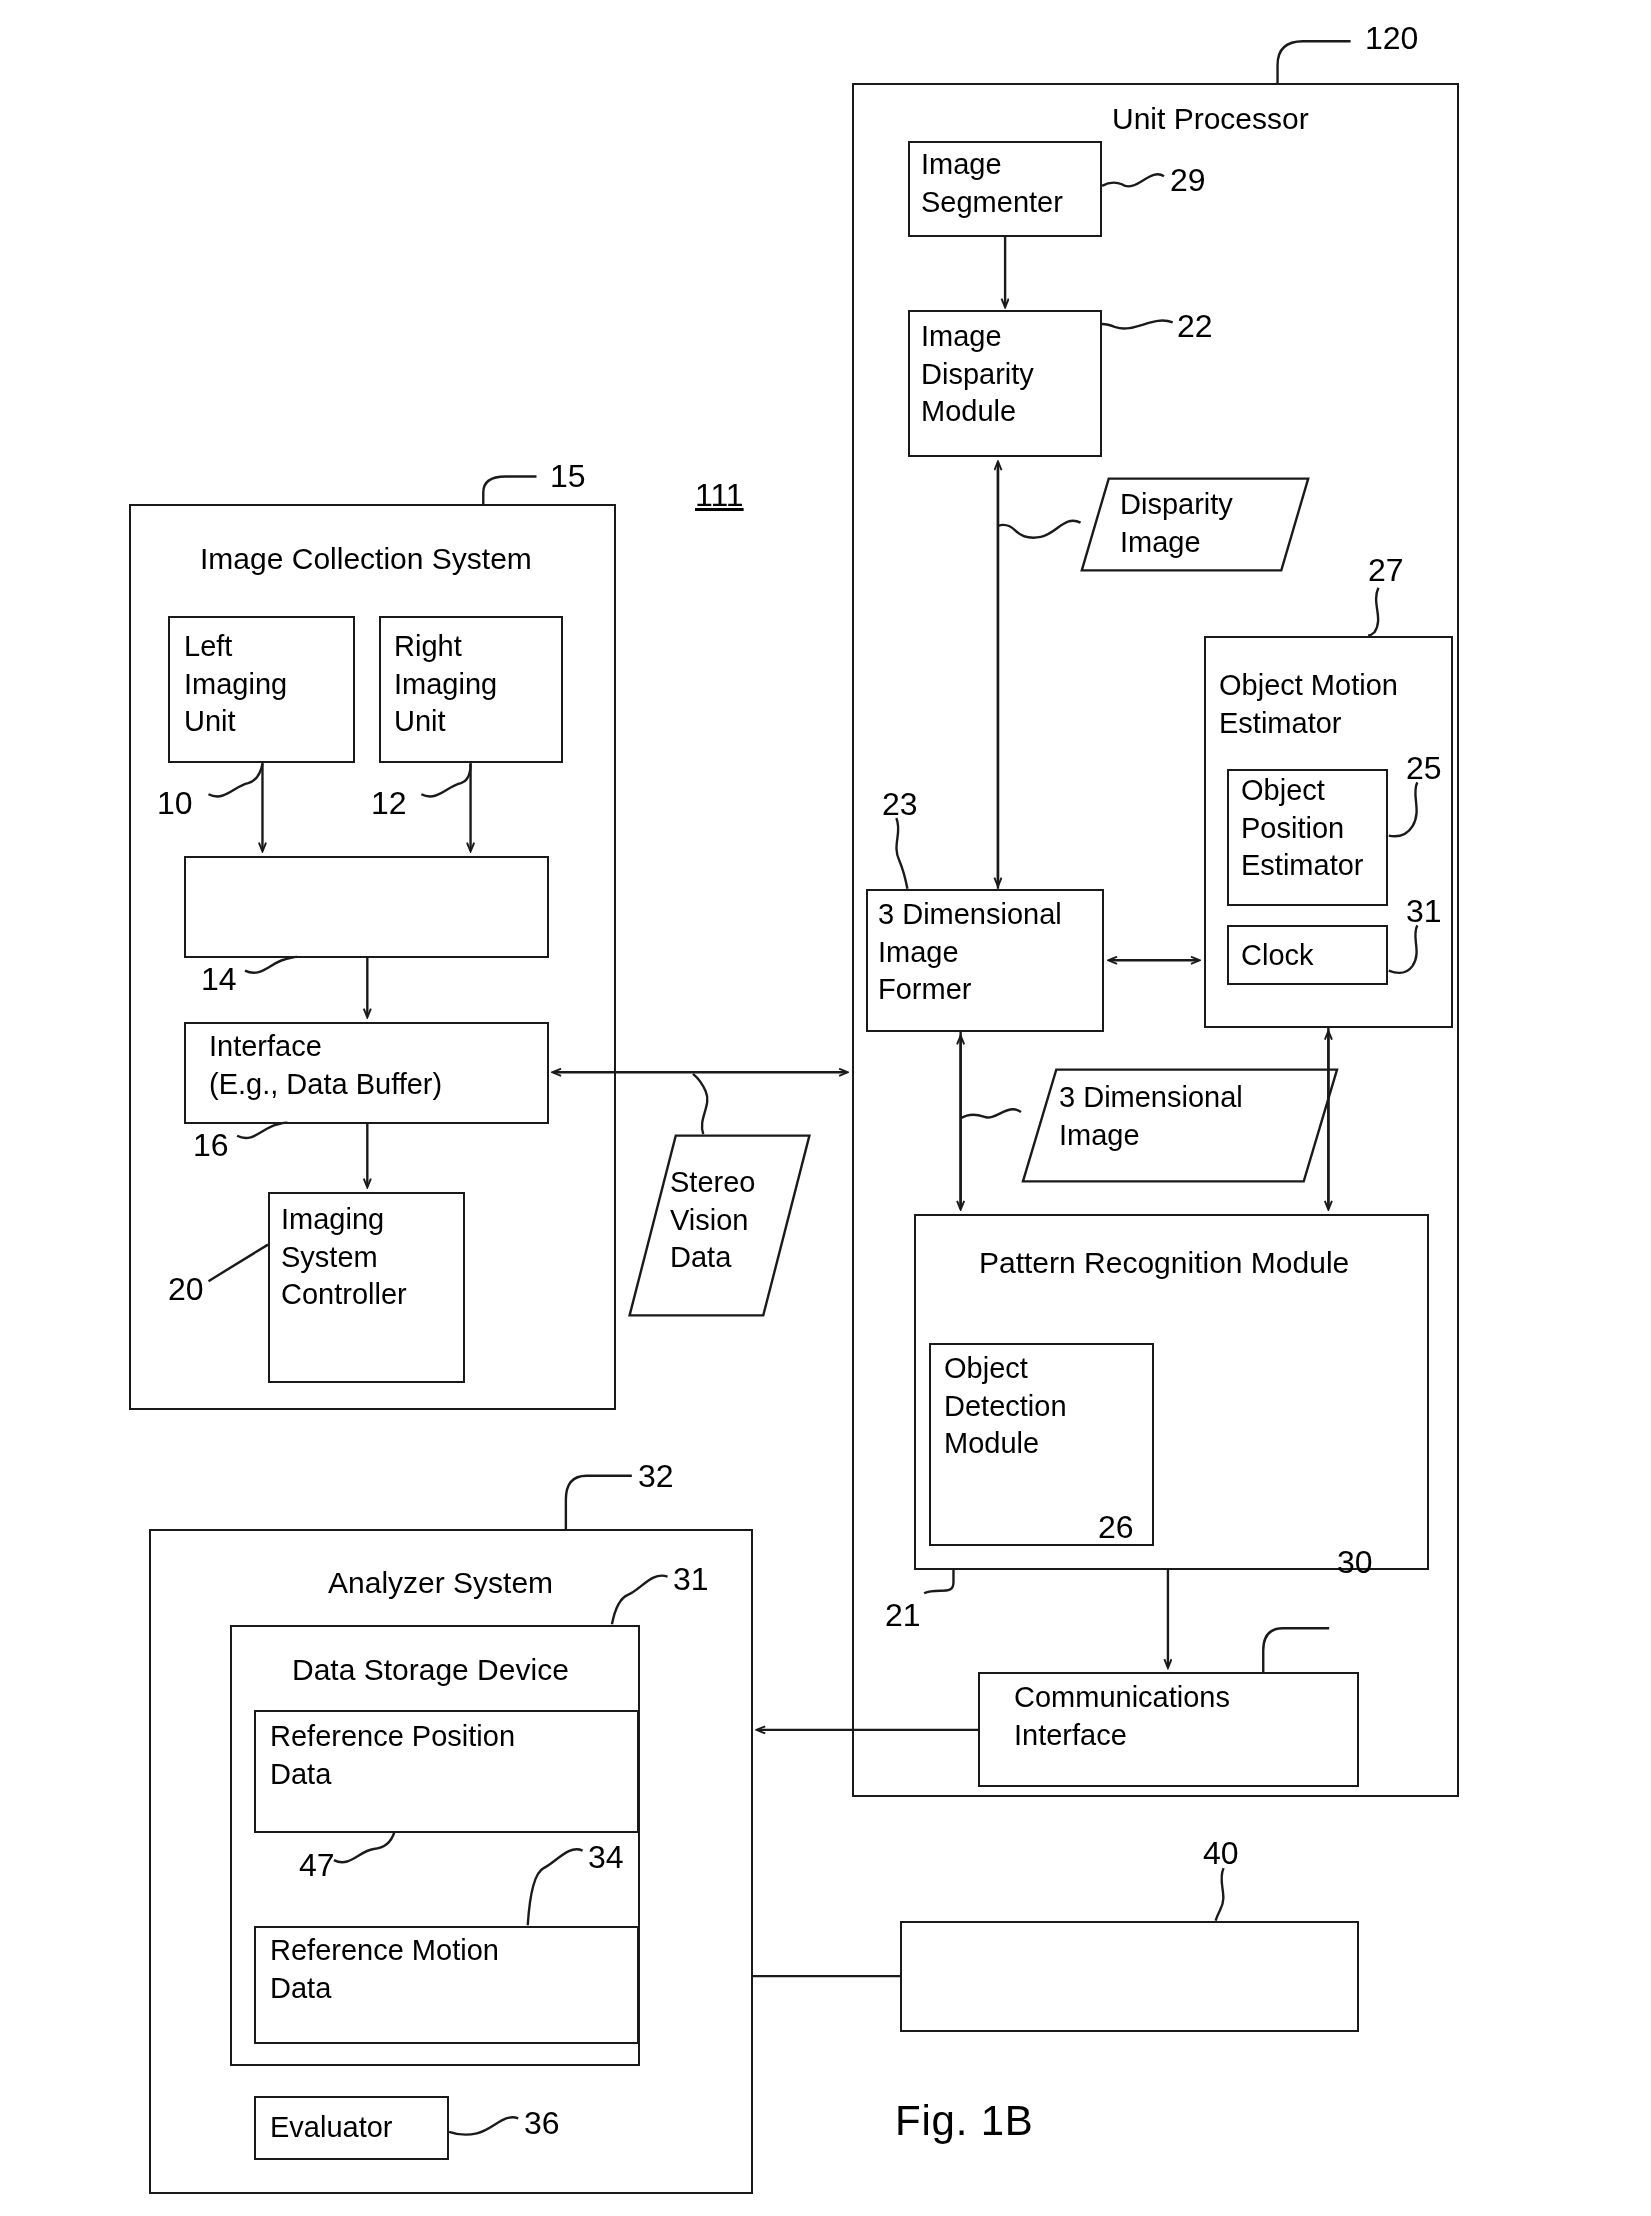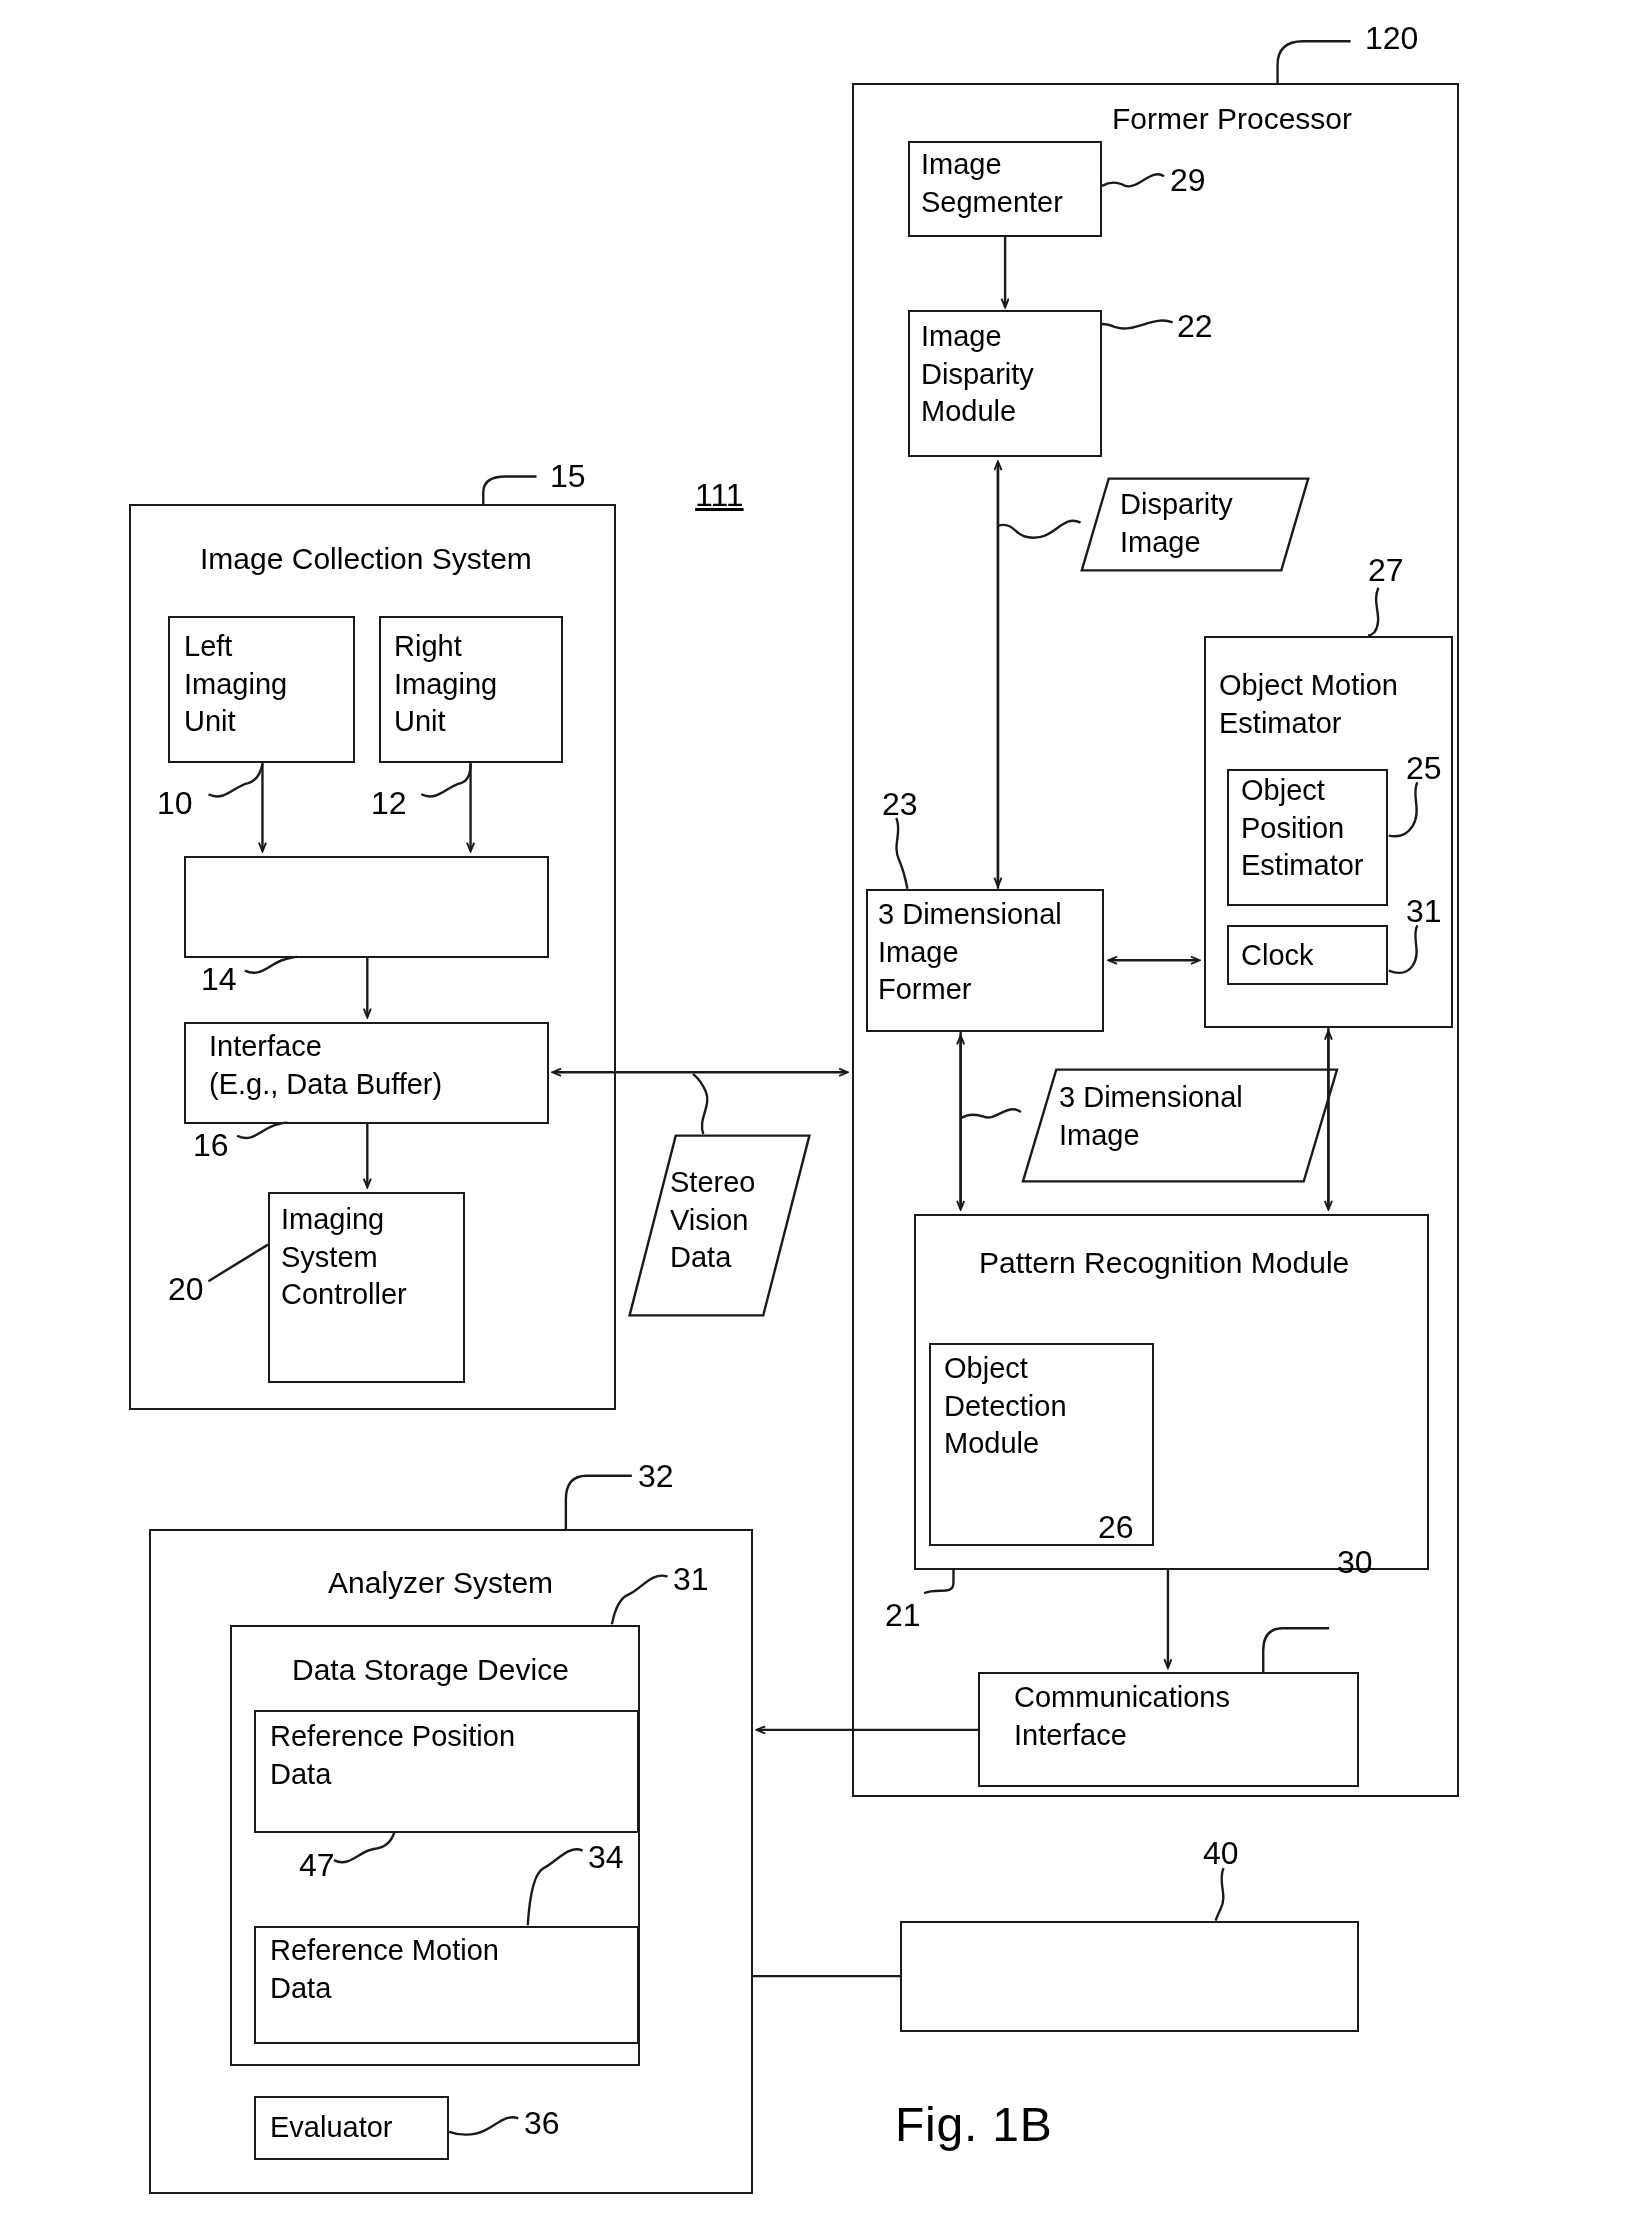--- a/index.html
+++ b/index.html
@@ -5,32 +5,32 @@
   html,body{margin:0;padding:0;background:#fff;}
   body{font-family:"Liberation Sans",sans-serif;color:#000;}
   #stage{position:relative;width:1652px;height:2216px;background:#fff;overflow:hidden;}
   svg.layer{position:absolute;left:0;top:0;width:1652px;height:2216px;pointer-events:none;}
   .box{position:absolute;border:2.4px solid #1a1a1a;background:transparent;box-sizing:border-box;}
   .container{border-width:2.4px;}
   .lbl{position:absolute;white-space:pre;line-height:1.30;}
   .t36{font-size:29px;}
   .t38{font-size:30px;}
   .ref{position:absolute;font-size:32px;white-space:pre;}
-  .fig{position:absolute;font-size:48px;letter-spacing:0.8px;}
+  .fig{position:absolute;font-size:42px;letter-spacing:0.8px;}
   .u111{position:absolute;font-size:32px;text-decoration:underline;}
   .para{position:absolute;}
   .para svg{display:block;overflow:visible;}
 </style>
 </head>
 <body>
 
 <div id="stage">
 
   <div class="box container" style="left:852px;top:83px;width:607px;height:1714px;"></div>
-  <div class="lbl t38" style="left:1112px;top:99px;">Former Processor</div>
+  <div class="lbl t38" style="left:1112px;top:99px;">Unit Processor</div>
   <div class="ref" style="left:1365px;top:20px;">120</div>
 
   <div class="box" style="left:908px;top:141px;width:194px;height:96px;"></div>
   <div class="lbl t36" style="left:921px;top:146px;">Image<br>Segmenter</div>
   <div class="ref" style="left:1170px;top:162px;">29</div>
 
   <div class="box" style="left:908px;top:310px;width:194px;height:147px;"></div>
   <div class="lbl t36" style="left:921px;top:318px;">Image<br>Disparity<br>Module</div>
   <div class="ref" style="left:1177px;top:308px;">22</div>
 

